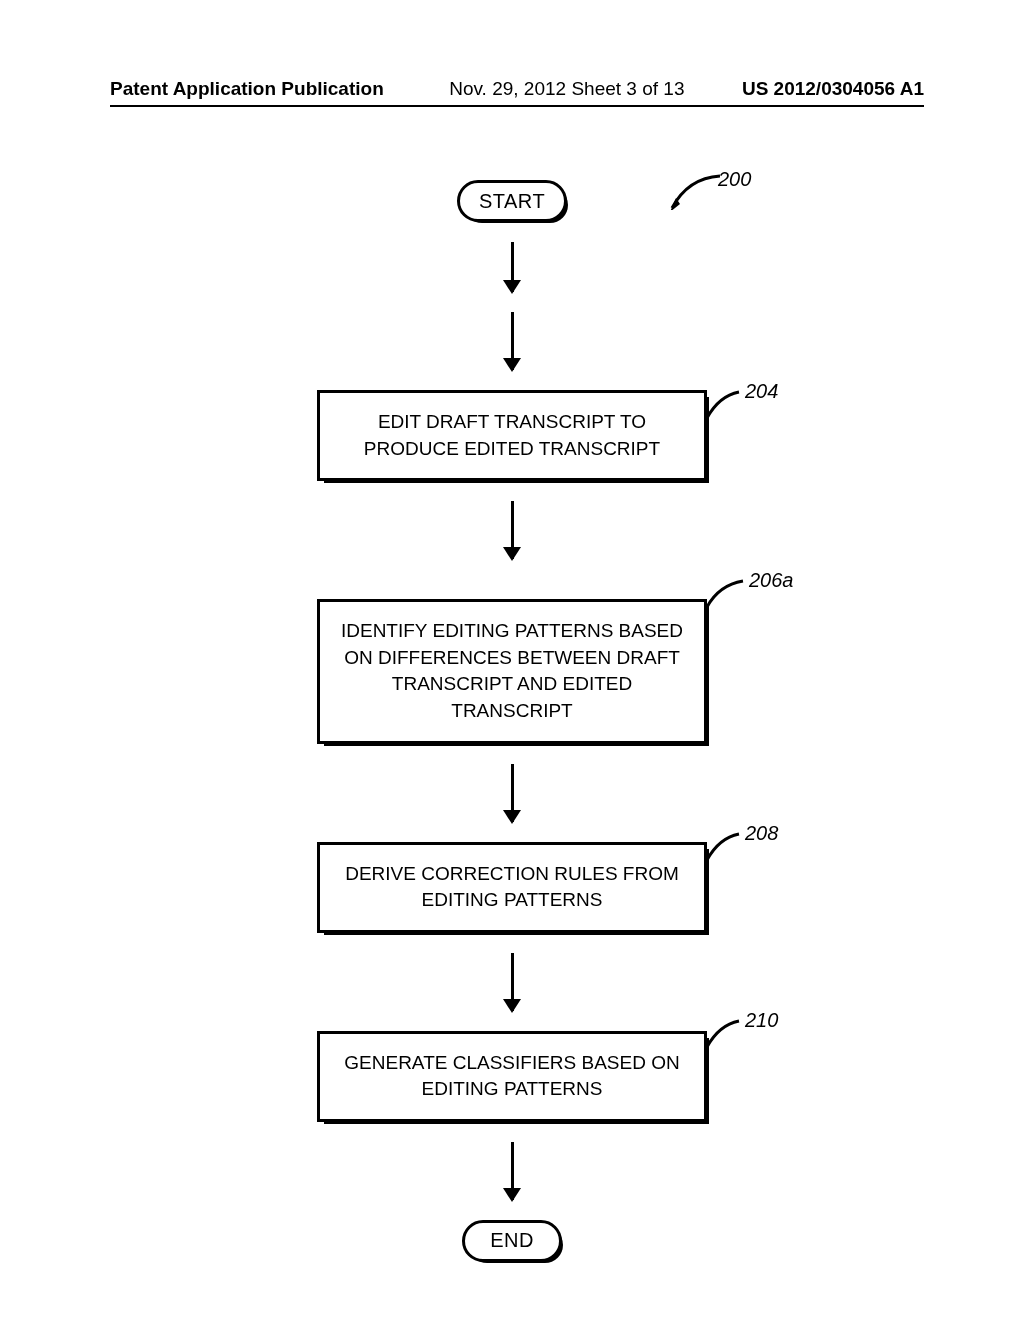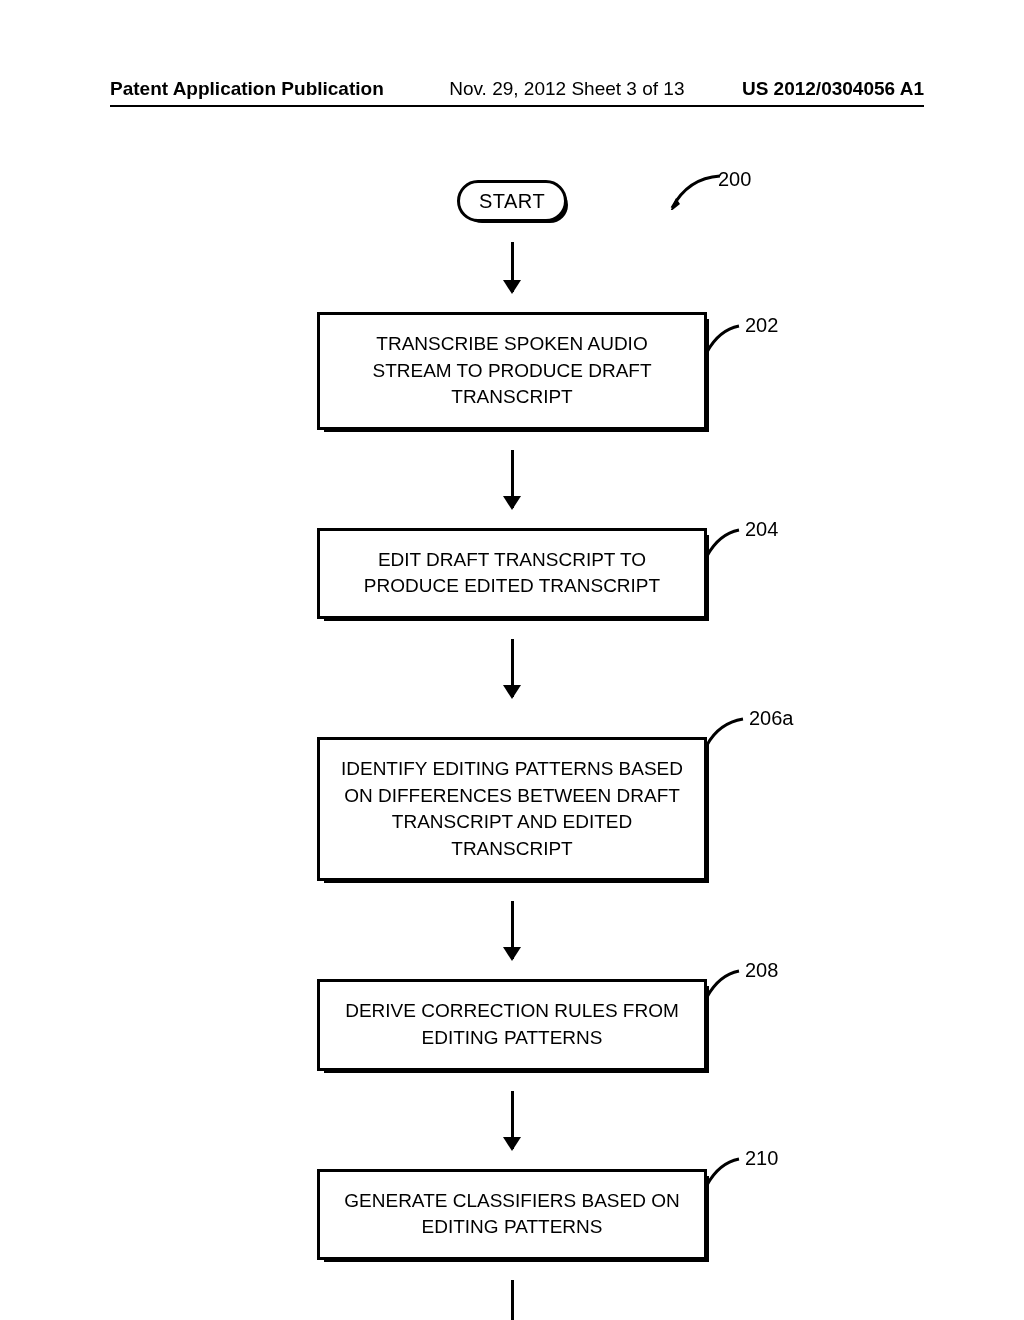--- a/index.html
+++ b/index.html
@@ -122,20 +122,21 @@
     transform: translateX(-50%);
     border-left: 9px solid transparent;
     border-right: 9px solid transparent;
     border-top: 14px solid #000;
   }
 
   .label {
     position: absolute;
     font-size: 20px;
     white-space: nowrap;
+    font-style: italic;
   }
 
   .fig-label {
     position: absolute;
     bottom: 138px;
     left: 0; right: 0;
     text-align: center;
     font-size: 24px;
   }
 
@@ -166,29 +167,20 @@
 
   <div class="flowchart">
 
     <div class="terminator">
       <div class="shadow"></div>
       <span>START</span>
     </div>
 
     <div class="arrow-down h55"></div>
 
-    <div class="process-wrap">
-      <div class="process">
-        <span>TRANSCRIBE SPOKEN AUDIO STREAM TO PRODUCE DRAFT TRANSCRIPT</span>
-      </div>
-      <svg style="position:absolute; left:388px; top:8px;" width="40" height="40">
-        <path d="M 2 32 Q 14 10 34 6" stroke="#000" stroke-width="3" fill="none"></path>
-      </svg>
-      <div class="label" style="left:428px; top:2px;">202</div>
-    </div>
 
     <div class="arrow-down h60"></div>
 
     <div class="process-wrap">
       <div class="process">
         <span>EDIT DRAFT TRANSCRIPT TO PRODUCE EDITED TRANSCRIPT</span>
       </div>
       <svg style="position:absolute; left:388px; top:-4px;" width="40" height="40">
         <path d="M 2 32 Q 14 10 34 6" stroke="#000" stroke-width="3" fill="none"></path>
       </svg>

